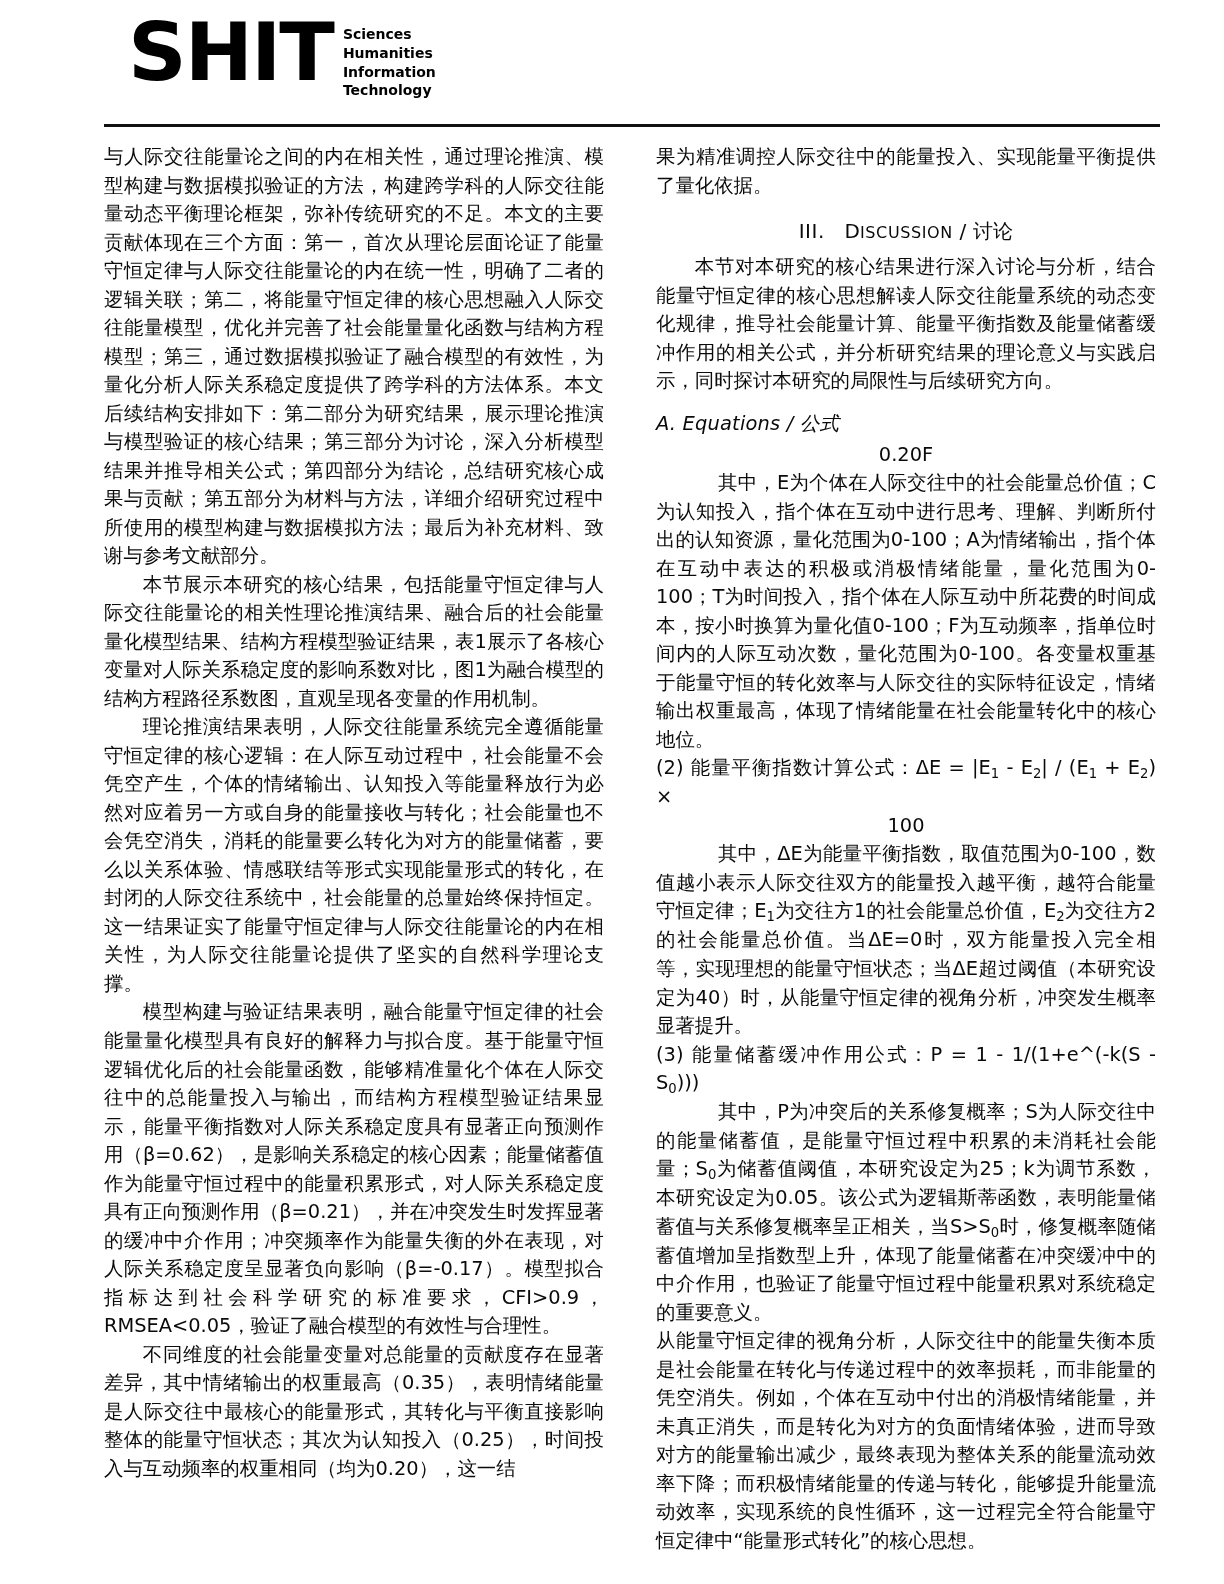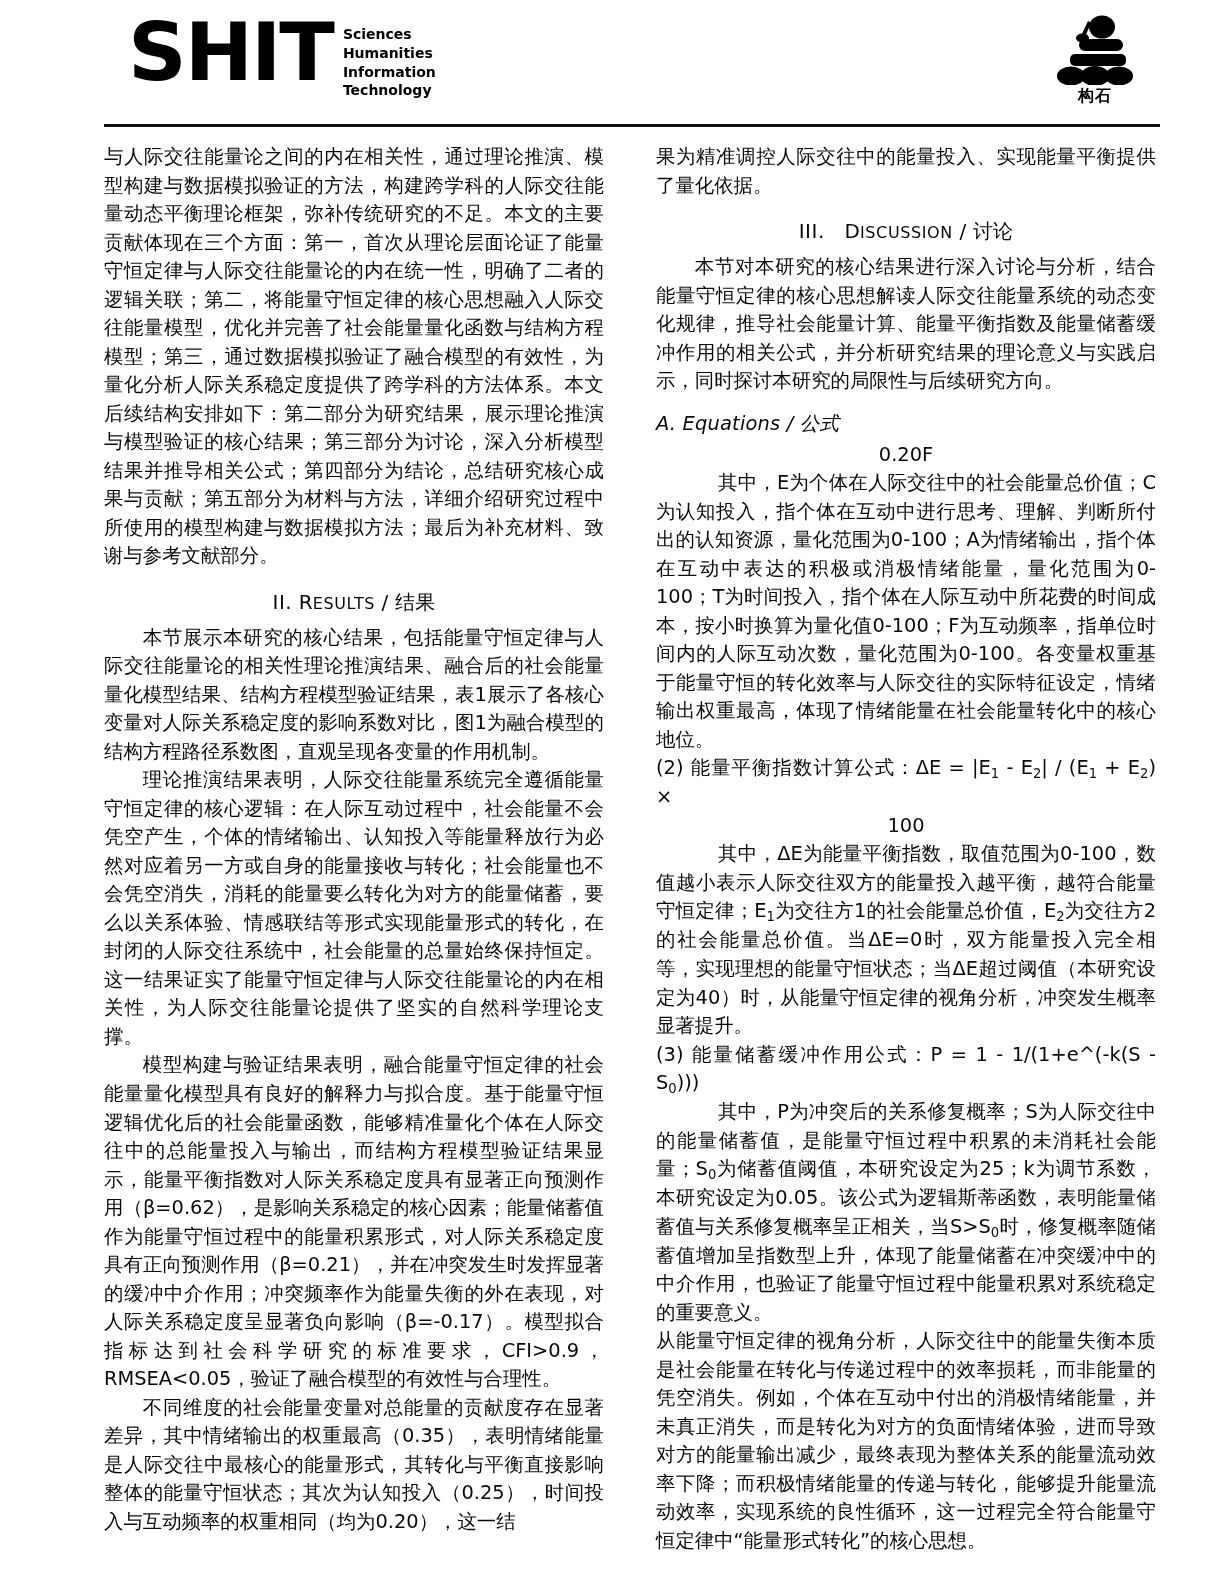--- a/index.html
+++ b/index.html
@@ -141,57 +141,31 @@
     <div class="brand">
       <div class="brand-word">SHIT</div>
       <div class="brand-expansion">
         <div>Sciences</div>
         <div>Humanities</div>
         <div>Information</div>
         <div>Technology</div>
       </div>
     </div>
 
-    <div class="pub-logo">
-      <span>
-        <svg width="86" height="72" viewBox="0 0 86 72" xmlns="http://www.w3.org/2000/svg">
-
-          <ellipse cx="50" cy="14" rx="13" ry="11.5" fill="#000"></ellipse>
-
-          <path d="M29 23 L36 8 L39 10 L33 24 Z" fill="#000"></path>
-          <ellipse cx="30.5" cy="25" rx="6.5" ry="4.5" fill="#000"></ellipse>
-
-          <rect x="27" y="26" width="44" height="12" rx="6" fill="#000"></rect>
-
-          <rect x="18" y="41" width="56" height="12" rx="5" fill="#000"></rect>
-
-          <ellipse cx="19" cy="63" rx="14" ry="9.5" fill="#000"></ellipse>
-          <ellipse cx="43" cy="63" rx="14.5" ry="10" fill="#000"></ellipse>
-          <ellipse cx="67" cy="63" rx="14" ry="9.5" fill="#000"></ellipse>
-        </svg>
-      </span>
-      <div class="pub-logo-label">构石</div>
-    </div>
 
   </div>
 
   <div class="rule"></div>
 
   <div class="columns">
 
     <div class="col">
 
       <p class="noindent">与人际交往能量论之间的内在相关性，通过理论推演、模型构建与数据模拟验证的方法，构建跨学科的人际交往能量动态平衡理论框架，弥补传统研究的不足。本文的主要贡献体现在三个方面：第一，首次从理论层面论证了能量守恒定律与人际交往能量论的内在统一性，明确了二者的逻辑关联；第二，将能量守恒定律的核心思想融入人际交往能量模型，优化并完善了社会能量量化函数与结构方程模型；第三，通过数据模拟验证了融合模型的有效性，为量化分析人际关系稳定度提供了跨学科的方法体系。本文后续结构安排如下：第二部分为研究结果，展示理论推演与模型验证的核心结果；第三部分为讨论，深入分析模型结果并推导相关公式；第四部分为结论，总结研究核心成果与贡献；第五部分为材料与方法，详细介绍研究过程中所使用的模型构建与数据模拟方法；最后为补充材料、致谢与参考文献部分。</p>
 
-      <div class="section-head">
-        <span class="numeral">II.</span>
-        <span class="smallcaps-first">R</span><span class="smallcaps-rest">ESULTS</span>
-        <span>/</span>
-        <span>结果</span>
-      </div>
 
       <p class="indent">本节展示本研究的核心结果，包括能量守恒定律与人际交往能量论的相关性理论推演结果、融合后的社会能量量化模型结果、结构方程模型验证结果，表1展示了各核心变量对人际关系稳定度的影响系数对比，图1为融合模型的结构方程路径系数图，直观呈现各变量的作用机制。</p>
       <p class="indent">理论推演结果表明，人际交往能量系统完全遵循能量守恒定律的核心逻辑：在人际互动过程中，社会能量不会凭空产生，个体的情绪输出、认知投入等能量释放行为必然对应着另一方或自身的能量接收与转化；社会能量也不会凭空消失，消耗的能量要么转化为对方的能量储蓄，要么以关系体验、情感联结等形式实现能量形式的转化，在封闭的人际交往系统中，社会能量的总量始终保持恒定。这一结果证实了能量守恒定律与人际交往能量论的内在相关性，为人际交往能量论提供了坚实的自然科学理论支撑。</p>
       <p class="indent">模型构建与验证结果表明，融合能量守恒定律的社会能量量化模型具有良好的解释力与拟合度。基于能量守恒逻辑优化后的社会能量函数，能够精准量化个体在人际交往中的总能量投入与输出，而结构方程模型验证结果显示，能量平衡指数对人际关系稳定度具有显著正向预测作用（β=0.62），是影响关系稳定的核心因素；能量储蓄值作为能量守恒过程中的能量积累形式，对人际关系稳定度具有正向预测作用（β=0.21），并在冲突发生时发挥显著的缓冲中介作用；冲突频率作为能量失衡的外在表现，对人际关系稳定度呈显著负向影响（β=-0.17）。模型拟合指标达到社会科学研究的标准要求，CFI&gt;0.9，RMSEA&lt;0.05，验证了融合模型的有效性与合理性。</p>
       <p class="indent">不同维度的社会能量变量对总能量的贡献度存在显著差异，其中情绪输出的权重最高（0.35），表明情绪能量是人际交往中最核心的能量形式，其转化与平衡直接影响整体的能量守恒状态；其次为认知投入（0.25），时间投入与互动频率的权重相同（均为0.20），这一结</p>
 
     </div>
 
     <div class="col">
 

